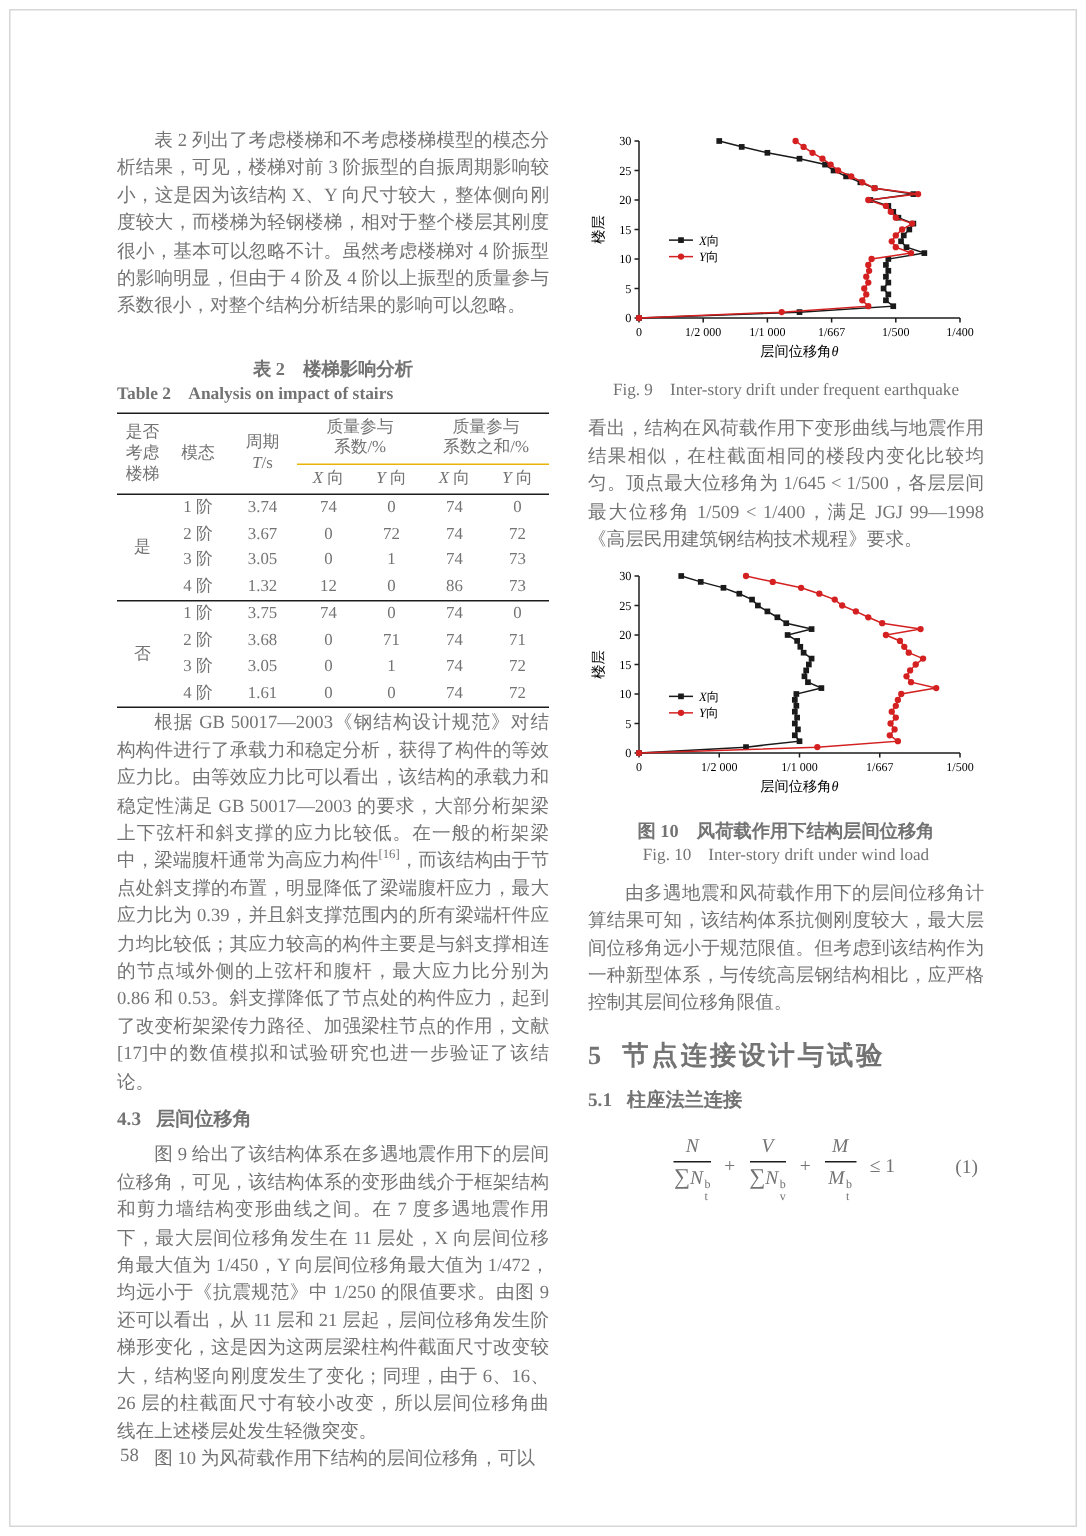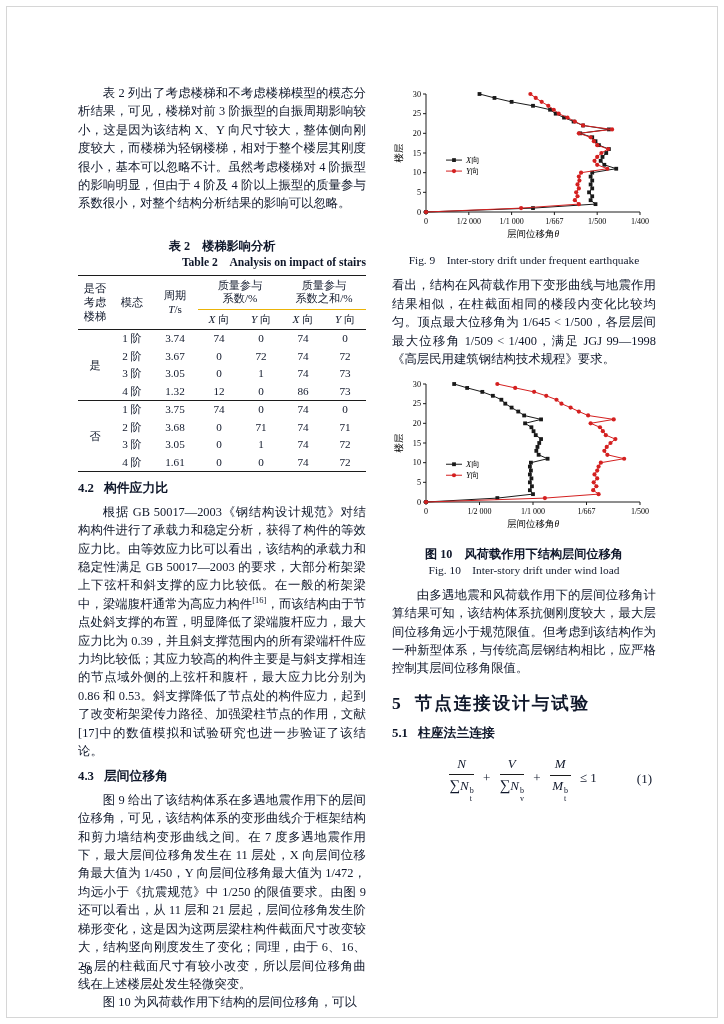--- a/index.html
+++ b/index.html
@@ -1,33 +1,33 @@
 <!DOCTYPE html>
 <html><head>
 <meta charset="utf-8">
 <style>
   html,body{margin:0;padding:0;background:#e9e9e9;}
   .page{position:relative;width:724px;height:1024px;background:#ffffff;overflow:hidden;
-        font-family:"Liberation Serif","DejaVu Serif",serif;color:#0f172a;}
+        font-family:"Liberation Serif","DejaVu Serif",serif;color:#737373;}
   .scan-frame{position:absolute;inset:6px;border:1px solid #d6d6d6;pointer-events:none;}
   .columns{position:absolute;left:78px;top:84px;width:576px;display:flex;gap:26px;}
   .col{width:288px;font-size:12.4px;line-height:18.4px;text-align:justify;}
   p{margin:0;}
   .indent{text-indent:2em;}
   .sup{font-size:8.5px;vertical-align:super;line-height:0;}
 
   
   .h-sub{font-weight:bold;font-size:12.8px;margin:7px 0 5px;text-align:left;}
   .h-sub .num{margin-right:10px;}
   .h-main{font-weight:bold;font-size:17.5px;letter-spacing:2px;margin:16px 0 12px;text-align:left;}
   .h-main .num{margin-right:14px;letter-spacing:0;}
 
   
   .tbl-caption{ text-align:center;font-weight:bold;font-size:12.2px;margin-top:25px;line-height:17px;}
-  .tbl-caption-en{text-align:right;font-weight:bold;font-size:11.6px;line-height:16px;margin-bottom:4px;}
+  .tbl-caption-en{text-align:left;font-weight:bold;font-size:11.6px;line-height:16px;margin-bottom:4px;}
   table.stairs{width:100%;border-collapse:collapse;border-top:1.6px solid #1c1c1c;border-bottom:1.6px solid #1c1c1c;
                font-size:11.2px;line-height:13.5px;table-layout:fixed;}
   table.stairs th,table.stairs td{font-weight:normal;text-align:center;vertical-align:middle;padding:2px 0;}
   table.stairs thead th{padding:3px 0;}
   table.stairs .bh{border-bottom:1px solid #1c1c1c;}
   table.stairs .th-group{border-bottom:1px solid #eab308;}
   table.stairs col.c1{width:34px;} table.stairs col.c2{width:40px;} table.stairs col.c3{width:46px;}
   table.stairs col.cn{width:42px;}
   table.stairs .wrap3{display:inline-block;width:26px;line-height:14px;}
   tr.group-start td{border-top:1px solid #1c1c1c;}
@@ -164,23 +164,20 @@
               <td>4 阶</td>
               <td>1.61</td>
               <td>0</td>
               <td>0</td>
               <td>74</td>
               <td>72</td>
             </tr>
           </tbody>
       </table>
 
-      <div class="h-sub">
-        <span class="num">4.2</span><span>构件应力比</span>
-      </div>
       <p class="indent"><span>根据 GB 50017—2003《钢结构设计规范》对结构构件进行了承载力和稳定分析，获得了构件的等效应力比。由等效应力比可以看出，该结构的承载力和稳定性满足 GB 50017—2003 的要求，大部分桁架梁上下弦杆和斜支撑的应力比较低。在一般的桁架梁中，梁端腹杆通常为高应力构件</span><span class="sup">[16]</span><span>，而该结构由于节点处斜支撑的布置，明显降低了梁端腹杆应力，最大应力比为 0.39，并且斜支撑范围内的所有梁端杆件应力均比较低；其应力较高的构件主要是与斜支撑相连的节点域外侧的上弦杆和腹杆，最大应力比分别为 0.86 和 0.53。斜支撑降低了节点处的构件应力，起到了改变桁架梁传力路径、加强梁柱节点的作用，文献[17]中的数值模拟和试验研究也进一步验证了该结论。</span></p>
 
       <div class="h-sub">
         <span class="num">4.3</span><span>层间位移角</span>
       </div>
       <p class="indent">图 9 给出了该结构体系在多遇地震作用下的层间位移角，可见，该结构体系的变形曲线介于框架结构和剪力墙结构变形曲线之间。在 7 度多遇地震作用下，最大层间位移角发生在 11 层处，X 向层间位移角最大值为 1/450，Y 向层间位移角最大值为 1/472，均远小于《抗震规范》中 1/250 的限值要求。由图 9 还可以看出，从 11 层和 21 层起，层间位移角发生阶梯形变化，这是因为这两层梁柱构件截面尺寸改变较大，结构竖向刚度发生了变化；同理，由于 6、16、26 层的柱截面尺寸有较小改变，所以层间位移角曲线在上述楼层处发生轻微突变。</p>
       <p class="indent">图 10 为风荷载作用下结构的层间位移角，可以</p>
     </div>
 
     <div class="col">

